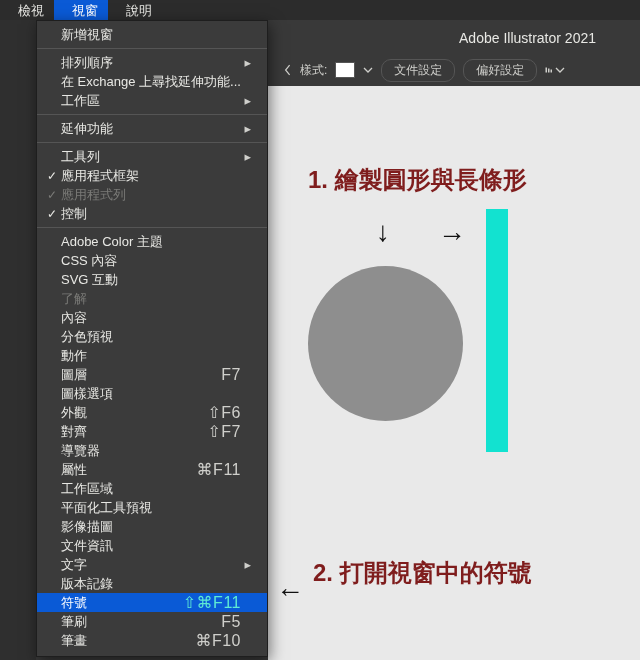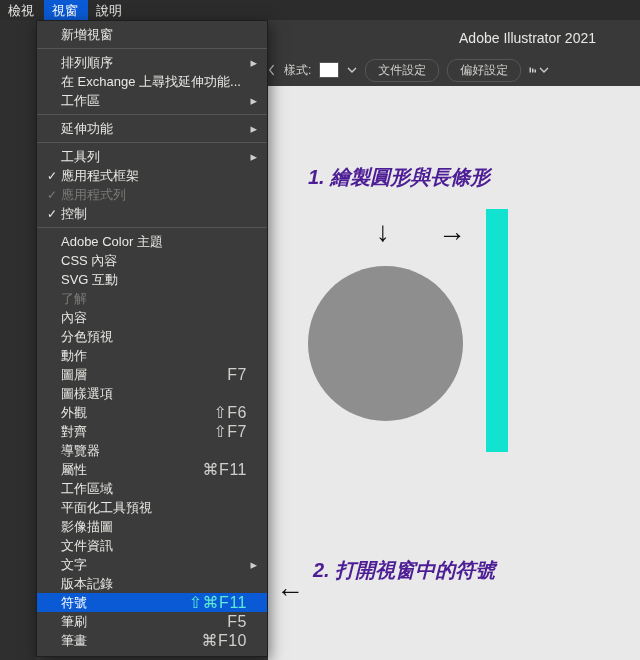--- a/index.html
+++ b/index.html
@@ -10,55 +10,55 @@
     font-size: 13px; color: #e8e8e4;
     overflow: hidden; position: relative;
   }
   
   .menubar {
     height: 20px; background: #2c2c2c;
     display: flex; align-items: stretch;
     font-size: 13px;
   }
   .menubar-item {
-    padding: 2px 10px 0 8px; line-height: 18px;
+    padding: 2px 10px 0 18px; line-height: 18px;
     color: #e8e8e4; cursor: default;
   }
   .menubar-item.open { background: #0a5ad6; color: #fff; }
   
   .app-title {
     position: absolute; top: 30px; right: 44px;
     color: #e8e8e4; font-size: 14px;
   }
   
   .tool-row {
     position: absolute; top: 58px; left: 268px; right: 6px;
     height: 24px; display: flex; align-items: center; gap: 8px;
-    color: #cfcfcb; font-size: 12px;
+    color: #cfcfcb; font-size: 12px; padding-left: 16px;
   }
   .tool-angle { display:flex; align-items:center; gap:4px;}
   .tool-label { color: #cfcfcb; }
   .swatch {
     width: 20px; height: 16px; background: #fff; border: 1px solid #555;
   }
   .dd { width: 10px; height:10px; display:inline-block;}
   .dd svg { width:10px; height:10px; display:block;}
   .pillbtn {
     border: 1px solid #555; border-radius: 10px;
     padding: 2px 12px; color: #cfcfcb; font-size:12px;
     background: transparent;
   }
   .iconbtn { width:20px; height:16px; display:flex; align-items:center; justify-content:center;}
   
   .canvas {
     position: absolute; top: 86px; left: 268px; right: 0; bottom: 0;
     background: #e9e9e9;
   }
   .step-title {
-    position: absolute; color:#4c1d95; font-size: 20px; font-weight: 600; font-style: italic;
+    position: absolute; color:#7f1d1d; font-size: 24px; font-weight: 600;
   }
   .arrow { position:absolute; color:#111; font-size: 28px; }
   .circle {
     position:absolute; width: 155px; height: 155px; border-radius: 50%;
     background: #8e8e8e;
   }
   .bar {
     position:absolute; width: 22px; height: 243px;
     background: #12e2d0;
   }
@@ -66,21 +66,21 @@
   .menu {
     position: absolute; top: 20px; left: 36px;
     width: 232px; background: #3b3b3b;
     border: 1px solid #1e1e1e;
     box-shadow: 2px 4px 14px rgba(0,0,0,.5);
     padding: 4px 0 6px 0;
     font-size: 13px;
   }
   .menu .mi {
     display: flex; align-items: center;
-    height: 19px; padding: 0 10px 0 8px;
+    height: 19px; padding: 0 16px 0 8px;
     color: #e8e8e4; position: relative;
   }
   .menu .mi.disabled { color: #7a7a77; }
   .menu .mi .chk { width: 14px; text-align:center; color:#e8e8e4; font-size:12px;}
   .menu .mi.disabled .chk { color:#7a7a77;}
   .menu .mi .lbl { flex: 0 0 auto; padding-left: 2px;}
   .menu .mi .gap { flex: 1 1 auto; }
   .menu .mi .sc  { color:#cfcfcb; font-size:16px; letter-spacing: .5px;}
   .menu .mi .sub { width:10px; text-align:right; color:#cfcfcb;}
   .menu .sep { height:1px; background:#555; margin: 4px 0;}

